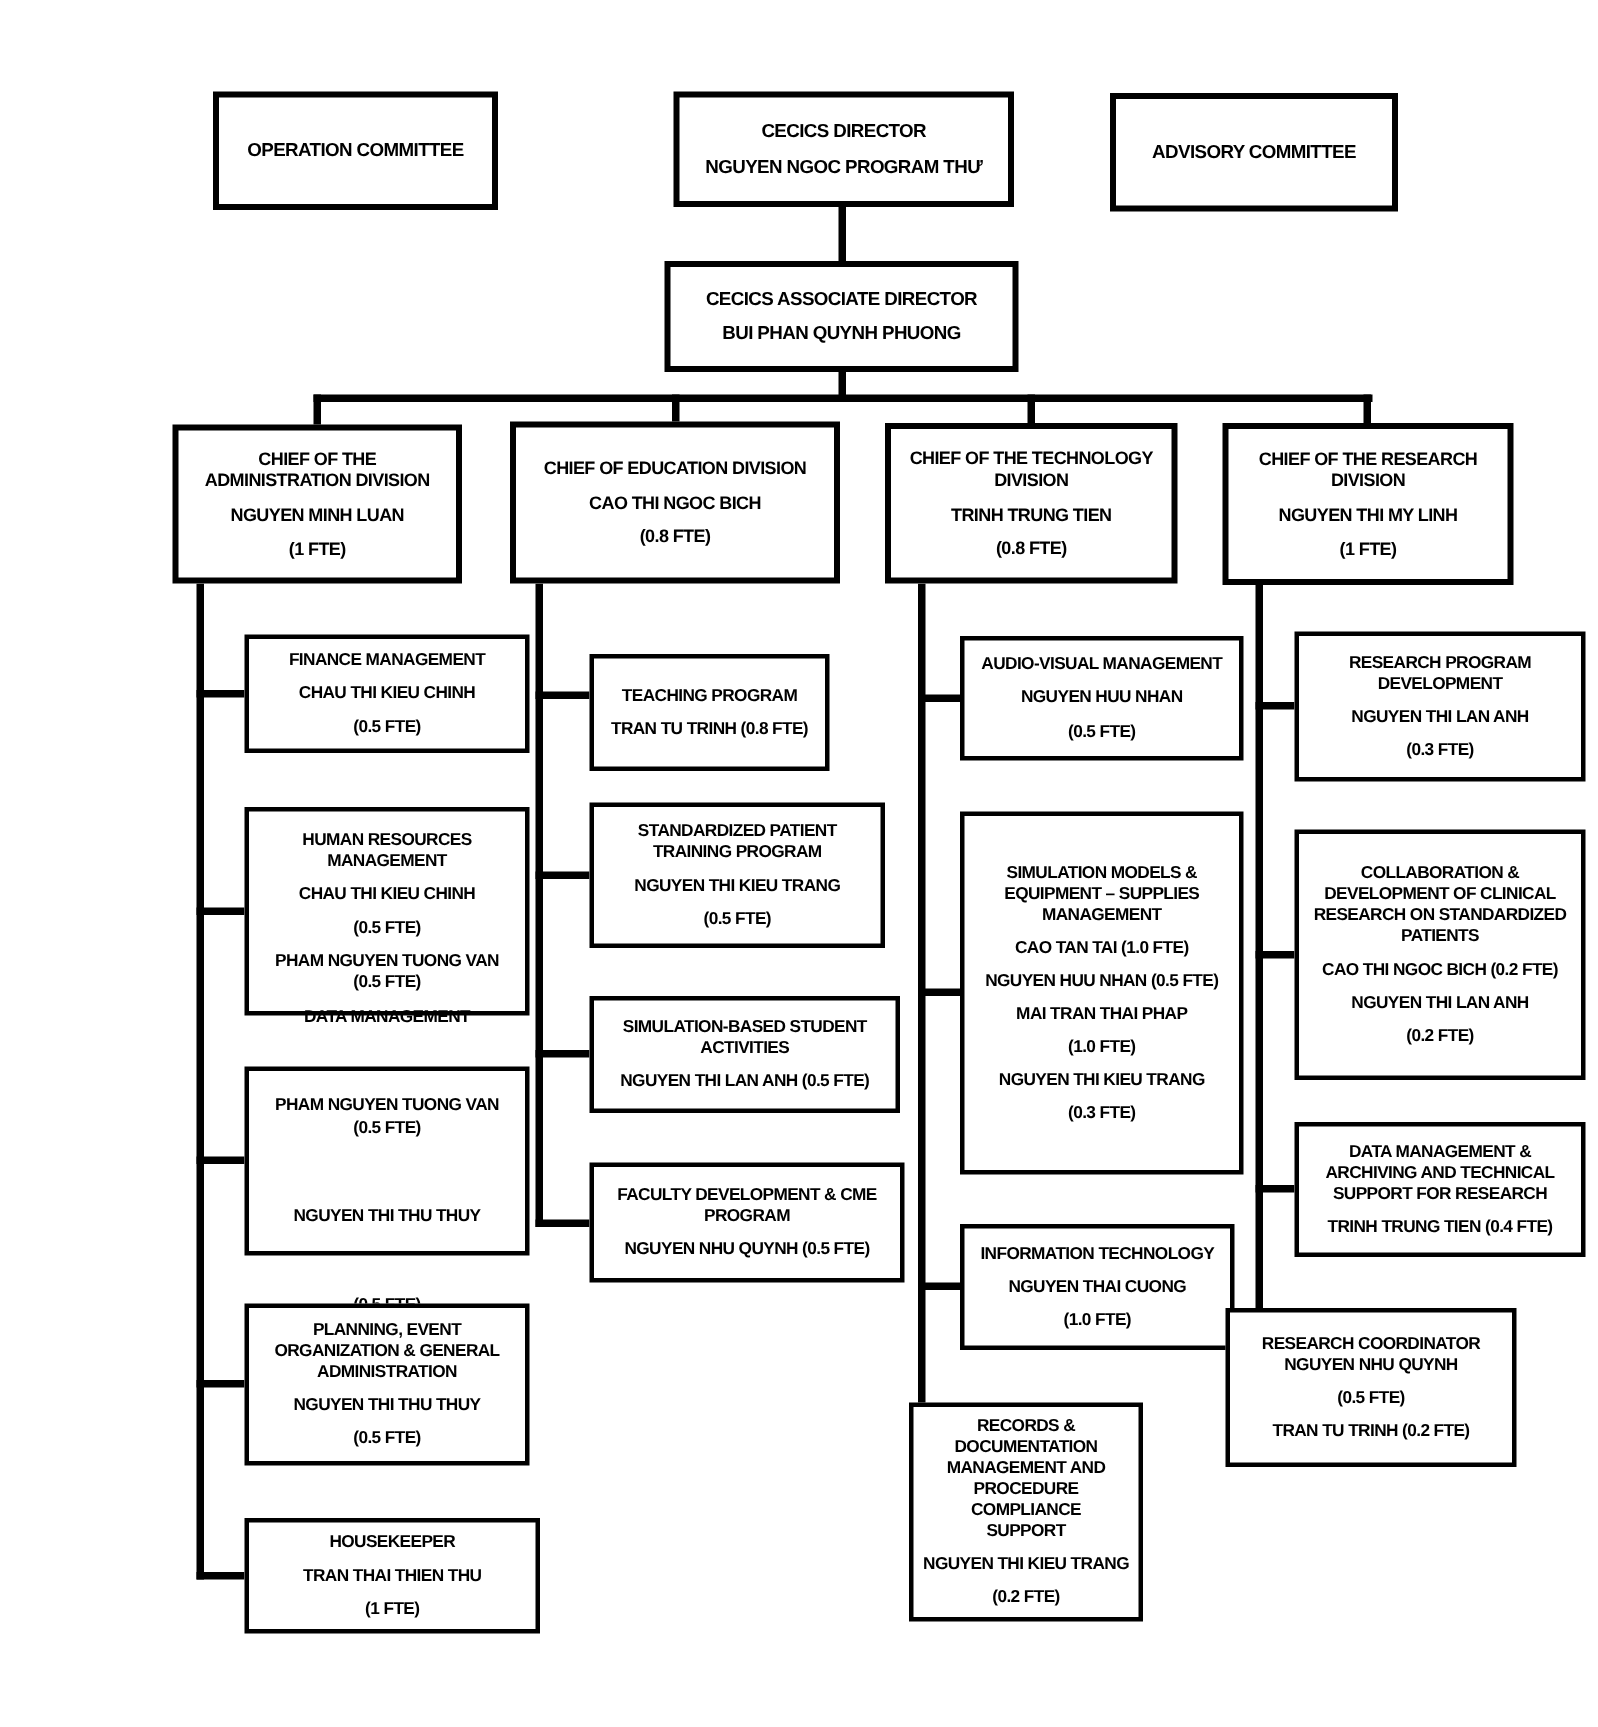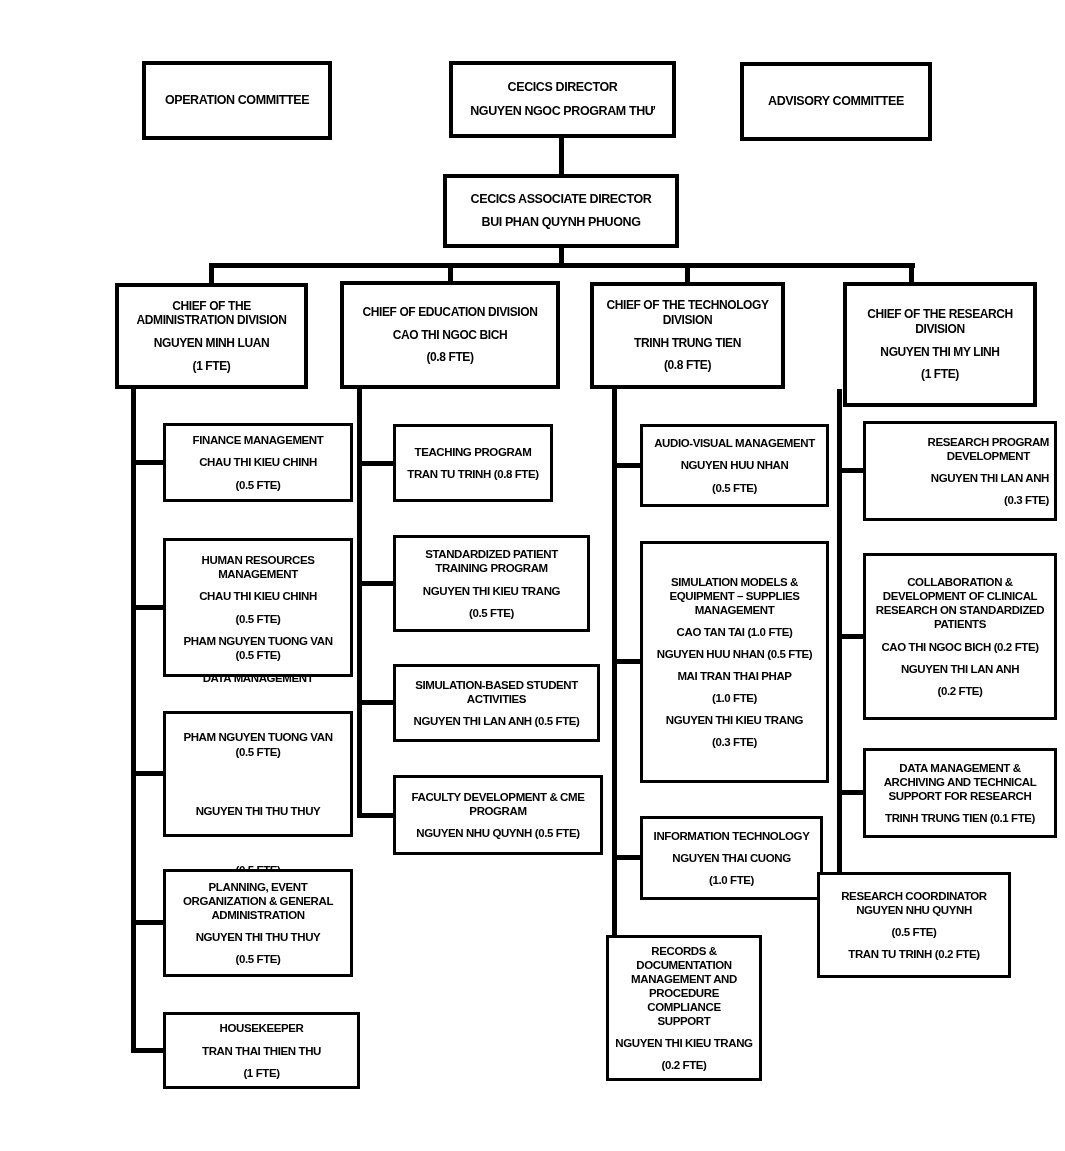--- a/index.html
+++ b/index.html
@@ -23,43 +23,43 @@
   
   .pos-op    { left:142px; top:61px;  width:190px; height:79px; }
   .pos-dir   { left:449px; top:61px;  width:227px; height:77px; }
   .pos-adv   { left:740px; top:62px;  width:192px; height:79px; }
   .pos-assoc { left:443px; top:174px; width:236px; height:74px; }
 
   
   .pos-c0 { left:115px; top:283px; width:193px; height:106px; }
   .pos-c1 { left:340px; top:281px; width:220px; height:108px; }
   .pos-c2 { left:590px; top:282px; width:195px; height:107px; }
-  .pos-c3 { left:815px; top:282px; width:194px; height:125px;margin-left:28px; }
+  .pos-c3 { left:815px; top:282px; width:194px; height:108px; }
 
   
   .pos-a0 { left:163px; top:423px;  width:190px; height:79px; }
   .pos-a1 { left:163px; top:538px;  width:190px; height:139px; }
   .pos-a2 { left:163px; top:711px;  width:190px; height:126px;gap:37px; }
   .pos-a3 { left:163px; top:869px;  width:190px; height:108px; }
   .pos-a4 { left:163px; top:1012px; width:197px; height:77px; }
 
   
-  .pos-e0 { left:393px; top:424px; width:160px; height:78px; }
+  .pos-e0 { left:393px; top:436px; width:160px; height:78px; }
   .pos-e1 { left:393px; top:535px; width:197px; height:97px; }
   .pos-e2 { left:393px; top:664px; width:207px; height:78px; }
   .pos-e3 { left:393px; top:775px; width:210px; height:80px; }
 
   
   .pos-t0 { left:640px; top:424px; width:189px; height:83px; }
   .pos-t1 { left:640px; top:541px; width:189px; height:242px; }
   .pos-t2 { left:640px; top:816px; width:183px; height:84px; }
   .pos-t3 { left:606px; top:935px; width:156px; height:146px; }
 
   
-  .pos-r0 { left:863px; top:421px; width:194px; height:100px;align-items:flex-end; }
+  .pos-r0 { left:863px; top:421px; width:194px; height:100px; }
   .pos-r1 { left:863px; top:553px; width:194px; height:167px; }
   .pos-r2 { left:863px; top:748px; width:194px; height:90px; }
   .pos-r3 { left:817px; top:872px; width:194px; height:106px; }
 
   
   .ln-dir-assoc  { left:559px; top:136px; width:5px;   height:40px; }
   .ln-assoc-bus  { left:559px; top:246px; width:5px;   height:20px; }
   .ln-bus        { left:209px; top:263px; width:706px; height:5px; }
   .ln-drop0      { left:209px; top:263px; width:5px;   height:21px; }
   .ln-drop1      { left:448px; top:263px; width:5px;   height:20px; }
@@ -267,21 +267,21 @@
 RESEARCH ON STANDARDIZED
 PATIENTS</p>
     <p>CAO THI NGOC BICH (0.2 FTE)</p>
     <p>NGUYEN THI LAN ANH</p>
     <p>(0.2 FTE)</p>
   </div>
   <div class="box pos-r2">
     <p>DATA MANAGEMENT &amp;
 ARCHIVING AND TECHNICAL
 SUPPORT FOR RESEARCH</p>
-    <p>TRINH TRUNG TIEN (0.1 FTE)</p>
+    <p>TRINH TRUNG TIEN (0.4 FTE)</p>
   </div>
   <div class="box pos-r3">
     <p>RESEARCH COORDINATOR
 NGUYEN NHU QUYNH</p>
     <p>(0.5 FTE)</p>
     <p>TRAN TU TRINH (0.2 FTE)</p>
   </div>
 
 </div>
 

